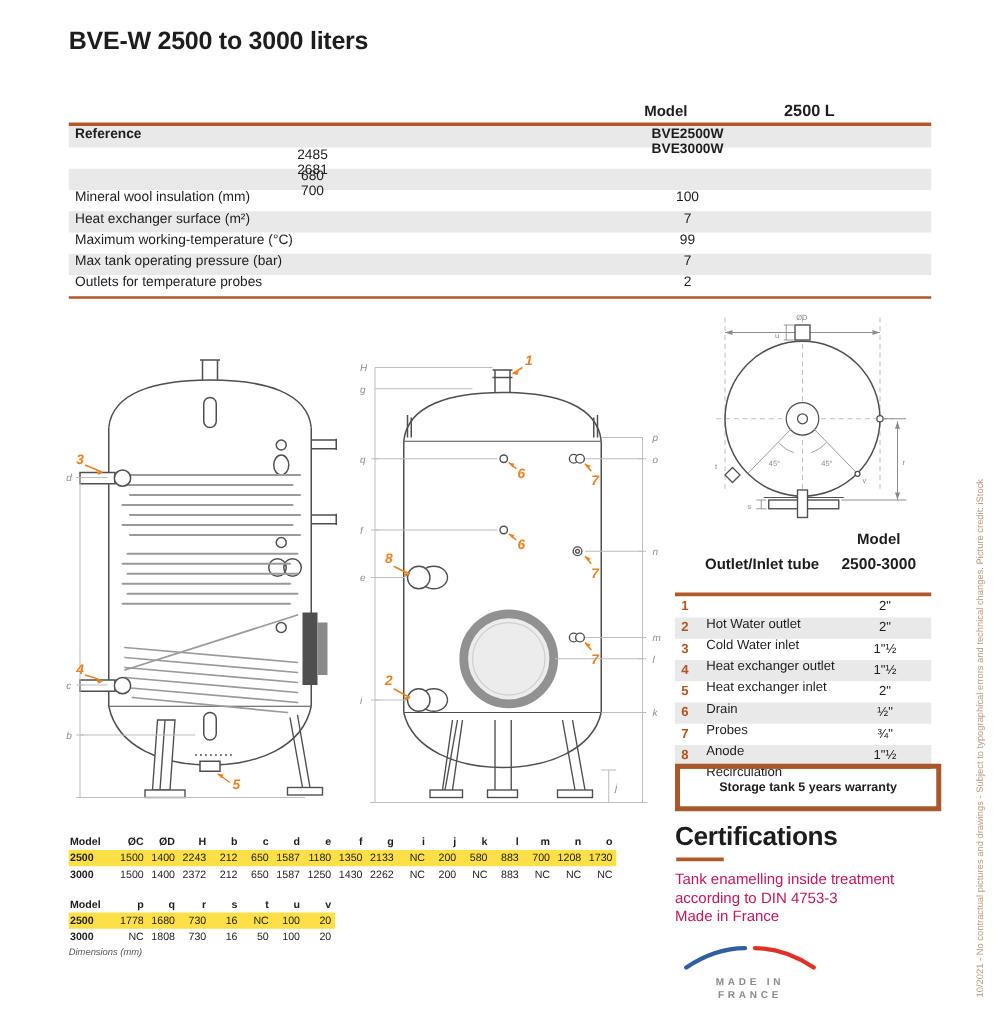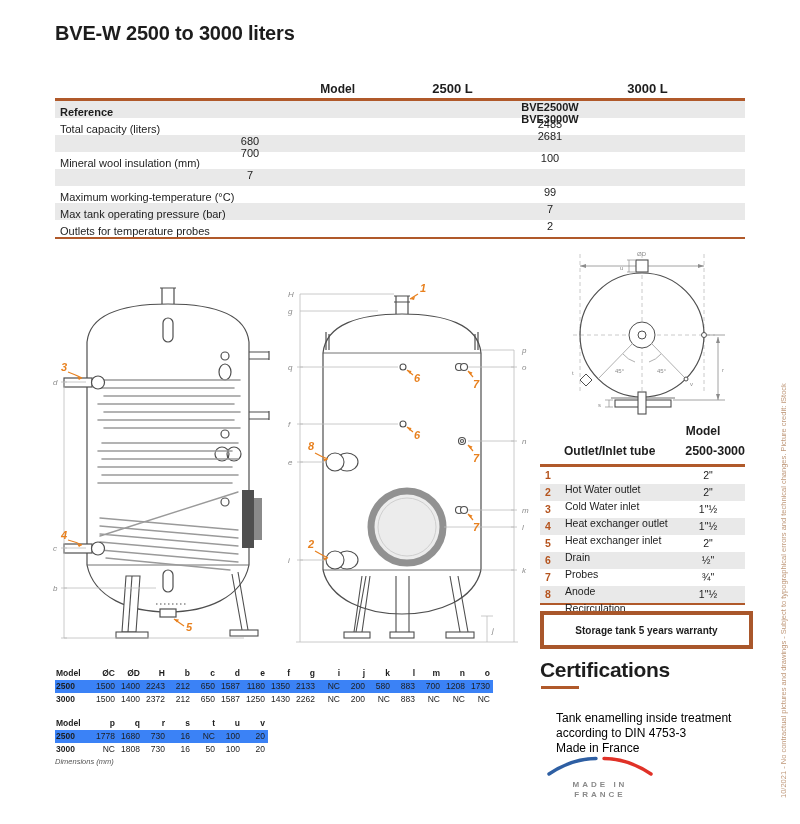--- a/index.html
+++ b/index.html
@@ -7,97 +7,95 @@
         font-family:"Liberation Sans",sans-serif;color:#1d1d1d;border-radius:25px;}
   .title{position:absolute;left:55px;top:22px;font-size:20px;font-weight:bold;letter-spacing:-0.2px;color:#1d1d1d;}
 
   
   .spec{position:absolute;left:55px;top:74px;width:690px;}
   .spec-head{display:flex;align-items:flex-end;height:24px;font-weight:bold;}
   .spec-head .sh-model{flex:1;text-align:right;font-size:12px;padding-bottom:2px;}
   .spec-head .sh-c{width:195px;text-align:center;font-size:13px;padding-bottom:2px;}
   .rule{height:3px;background:#b0592a;}
   .rule2{height:2px;background:#b0592a;}
-  .spec-row{display:flex;align-items:flex-end;height:17px;font-size:11px;}
+  .spec-row{display:flex;align-items:flex-start;height:17px;font-size:11px;}
   .spec-rows .spec-row:nth-child(odd){background:#e9e9e9;}
   .spec-rows .spec-row:first-child{font-weight:bold;}
   .spec-label{flex:1;padding-left:5px;}
   .spec-vals{width:390px;position:relative;display:flex;align-items:center;height:100%;flex-direction:column;}
   .sc1,.sc2{width:195px;text-align:center;}
   .scm{position:absolute;left:0;right:0;text-align:center;}
 
   
   svg text{font-family:"Liberation Sans",sans-serif;}
   .dimtxt{font-style:italic;fill:#8c8c8c;font-size:8px;}
   .orgtxt{font-style:italic;font-weight:bold;fill:#e8811f;font-size:11px;}
   .smalltxt{fill:#8c8c8c;font-size:6px;}
 
   
   .outlet{position:absolute;left:540px;top:424px;width:205px;}
   .out-head-top{display:flex;justify-content:flex-end;font-weight:bold;font-size:12px;height:16px;}
   .out-head-top span{width:84px;text-align:center;}
-  .out-head-bot{display:flex;align-items:flex-end;font-weight:bold;height:18px;margin-bottom:6px;}
+  .out-head-bot{display:flex;align-items:flex-end;font-weight:bold;height:18px;margin-bottom:16px;}
   .oh-name{flex:1;padding-left:24px;font-size:12px;}
-  .oh-val{width:84px;text-align:right;font-size:12.5px;}
+  .oh-val{width:84px;text-align:center;font-size:12.5px;}
   .out-rule{height:2.5px;background:#b0592a;}
   .out-row{display:flex;align-items:center;height:17px;font-size:10.5px;}
   .out-rows .out-row:nth-child(even){background:#e9e9e9;}
   .out-num{width:20px;padding-left:5px;color:#b5541e;font-weight:bold;}
   .out-label{flex:1;margin-top:28px;}
   .out-size{width:74px;text-align:center;}
 
   
   .warranty{position:absolute;left:540px;top:611px;width:205px;height:30px;border:4px solid #a9572b;
             display:flex;align-items:center;justify-content:center;font-weight:bold;font-size:10px;box-sizing:content-box;}
   .cert-title{position:absolute;left:540px;top:658px;font-size:21px;font-weight:bold;letter-spacing:-0.3px;}
   .cert-underline{position:absolute;left:541px;top:686px;width:38px;height:3px;background:#b0592a;}
-  .cert-text{position:absolute;left:540px;top:711px;font-size:12px;line-height:15px;color:#000000;margin-left:16px;}
+  .cert-text{position:absolute;left:540px;top:696px;font-size:12px;line-height:15px;color:#be185d;}
   .mif{position:absolute;left:545px;top:754px;width:110px;text-align:center;}
   .mif-line{font-size:8px;font-weight:bold;letter-spacing:3px;color:#8a8a8a;line-height:10px;}
 
   
   .dims1{position:absolute;left:55px;top:667px;}
   .dims2{position:absolute;left:55px;top:717px;}
   .dim-row{display:flex;}
   .dim-cell{width:25px;text-align:right;font-size:8.5px;line-height:13px;padding-right:3px;box-sizing:border-box;}
   .dim-cell:first-child{width:38px;text-align:left;font-weight:bold;padding-left:1px;}
   .dim-head .dim-cell{font-weight:bold;}
-  .dim-peach{background:#3b82f6;align-items:flex-end;}
+  .dim-peach{background:#fde047;align-items:flex-end;}
   .dims-note{position:absolute;left:55px;top:757px;font-size:7.5px;font-style:italic;color:#555;text-align:right;}
 
   
   .side-note{position:absolute;left:779px;top:798px;width:560px;transform:rotate(-90deg);
              transform-origin:0 0;font-size:7.5px;color:#bf987a;white-space:nowrap;}
 </style>
 </head>
 <body>
 
 <div class="page">
 
   <div class="title">BVE-W 2500 to 3000 liters</div>
 
   <div class="spec">
     <div class="spec-head">
       <span class="sh-model">Model</span>
       <span class="sh-c">2500 L</span>
-      <span class="sh-c">3000 L</span>
     </div>
     <div class="rule"></div>
     <div class="spec-rows">
 
     <div class="spec-row">
         <span class="spec-label">Reference</span>
         <span class="spec-vals">
           <span class="sc1">BVE2500W</span>
           <span class="sc2">BVE3000W</span>
           <span class="scm"></span>
         </span>
       </div>
         <div class="spec-row">
-        <span class="spec-label">Total capacity (liters)</span>
         <span class="spec-vals">
           <span class="sc1">2485</span>
           <span class="sc2">2681</span>
           <span class="scm"></span>
         </span>
       </div>
         <div class="spec-row">
         <span class="spec-vals">
           <span class="sc1">680</span>
           <span class="sc2">700</span>
@@ -106,20 +104,21 @@
       </div>
         <div class="spec-row">
         <span class="spec-label">Mineral wool insulation (mm)</span>
         <span class="spec-vals">
           <span class="sc1"></span>
           <span class="sc2"></span>
           <span class="scm">100</span>
         </span>
       </div>
         <div class="spec-row">
+        <span class="spec-label">Heat exchanger surface (m²)</span>
         <span class="spec-vals">
           <span class="sc1"></span>
           <span class="sc2"></span>
           <span class="scm">7</span>
         </span>
       </div>
         <div class="spec-row">
         <span class="spec-label">Maximum working-temperature (°C)</span>
         <span class="spec-vals">
           <span class="sc1"></span>

